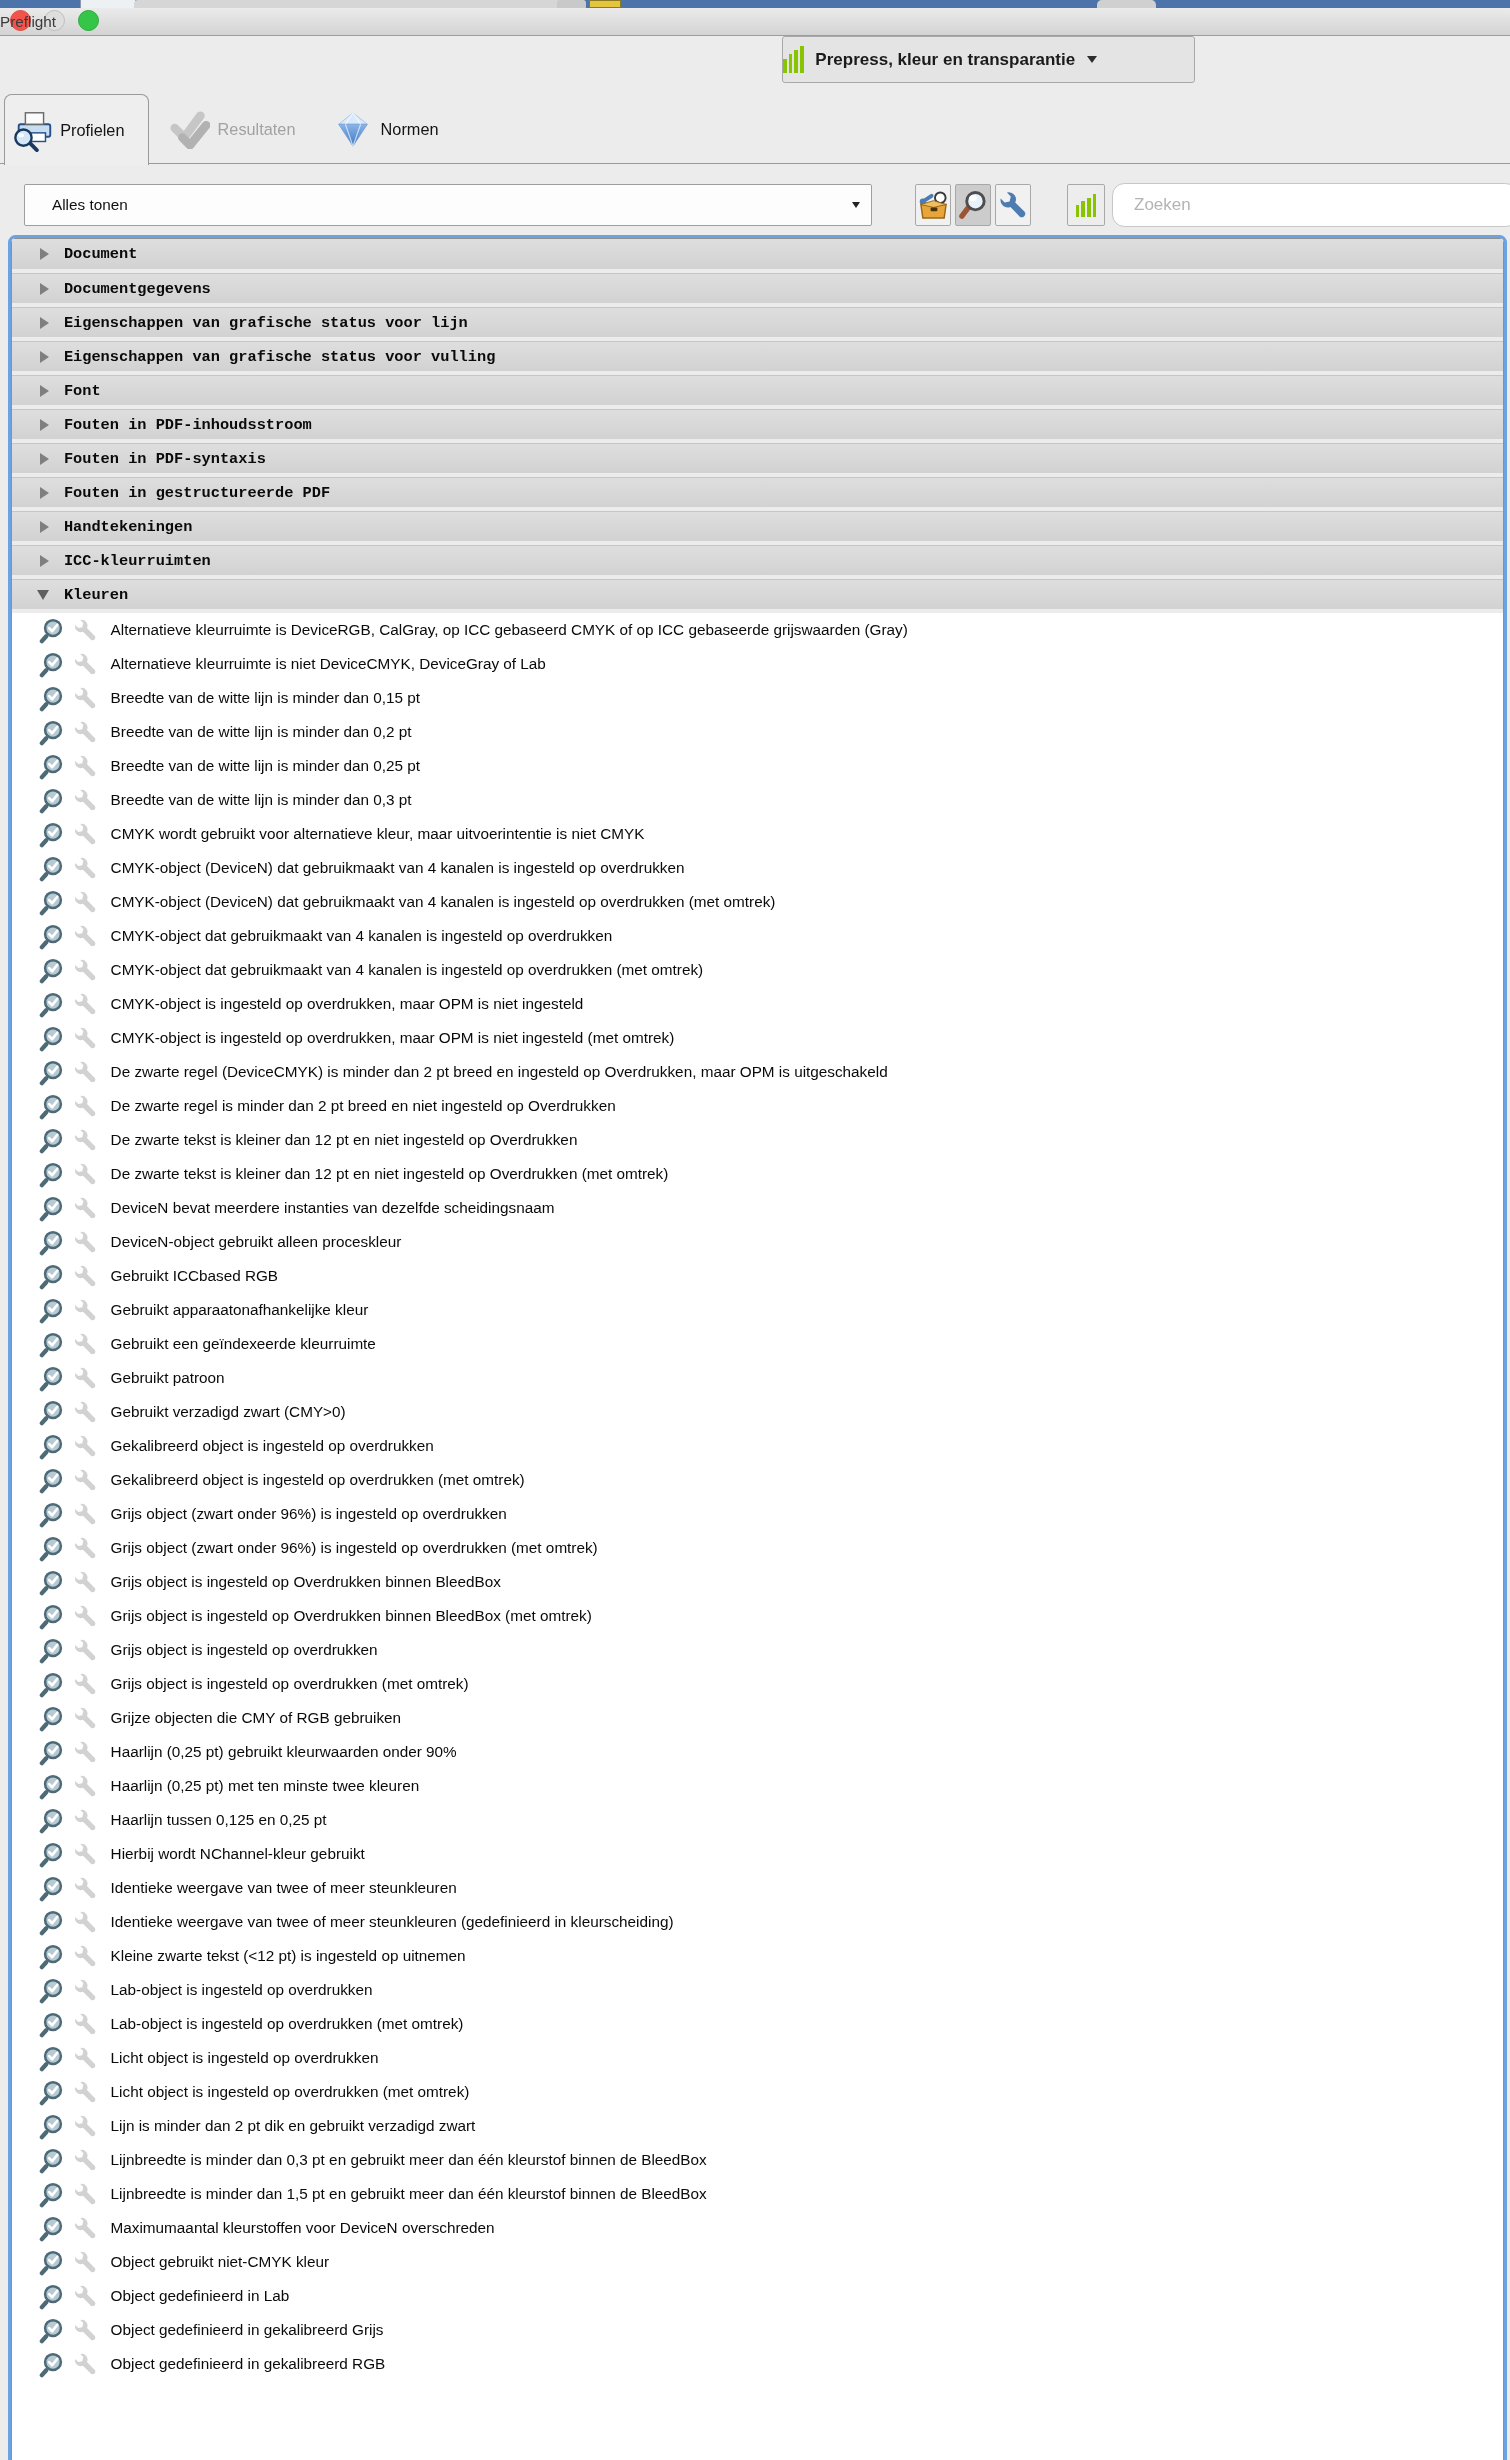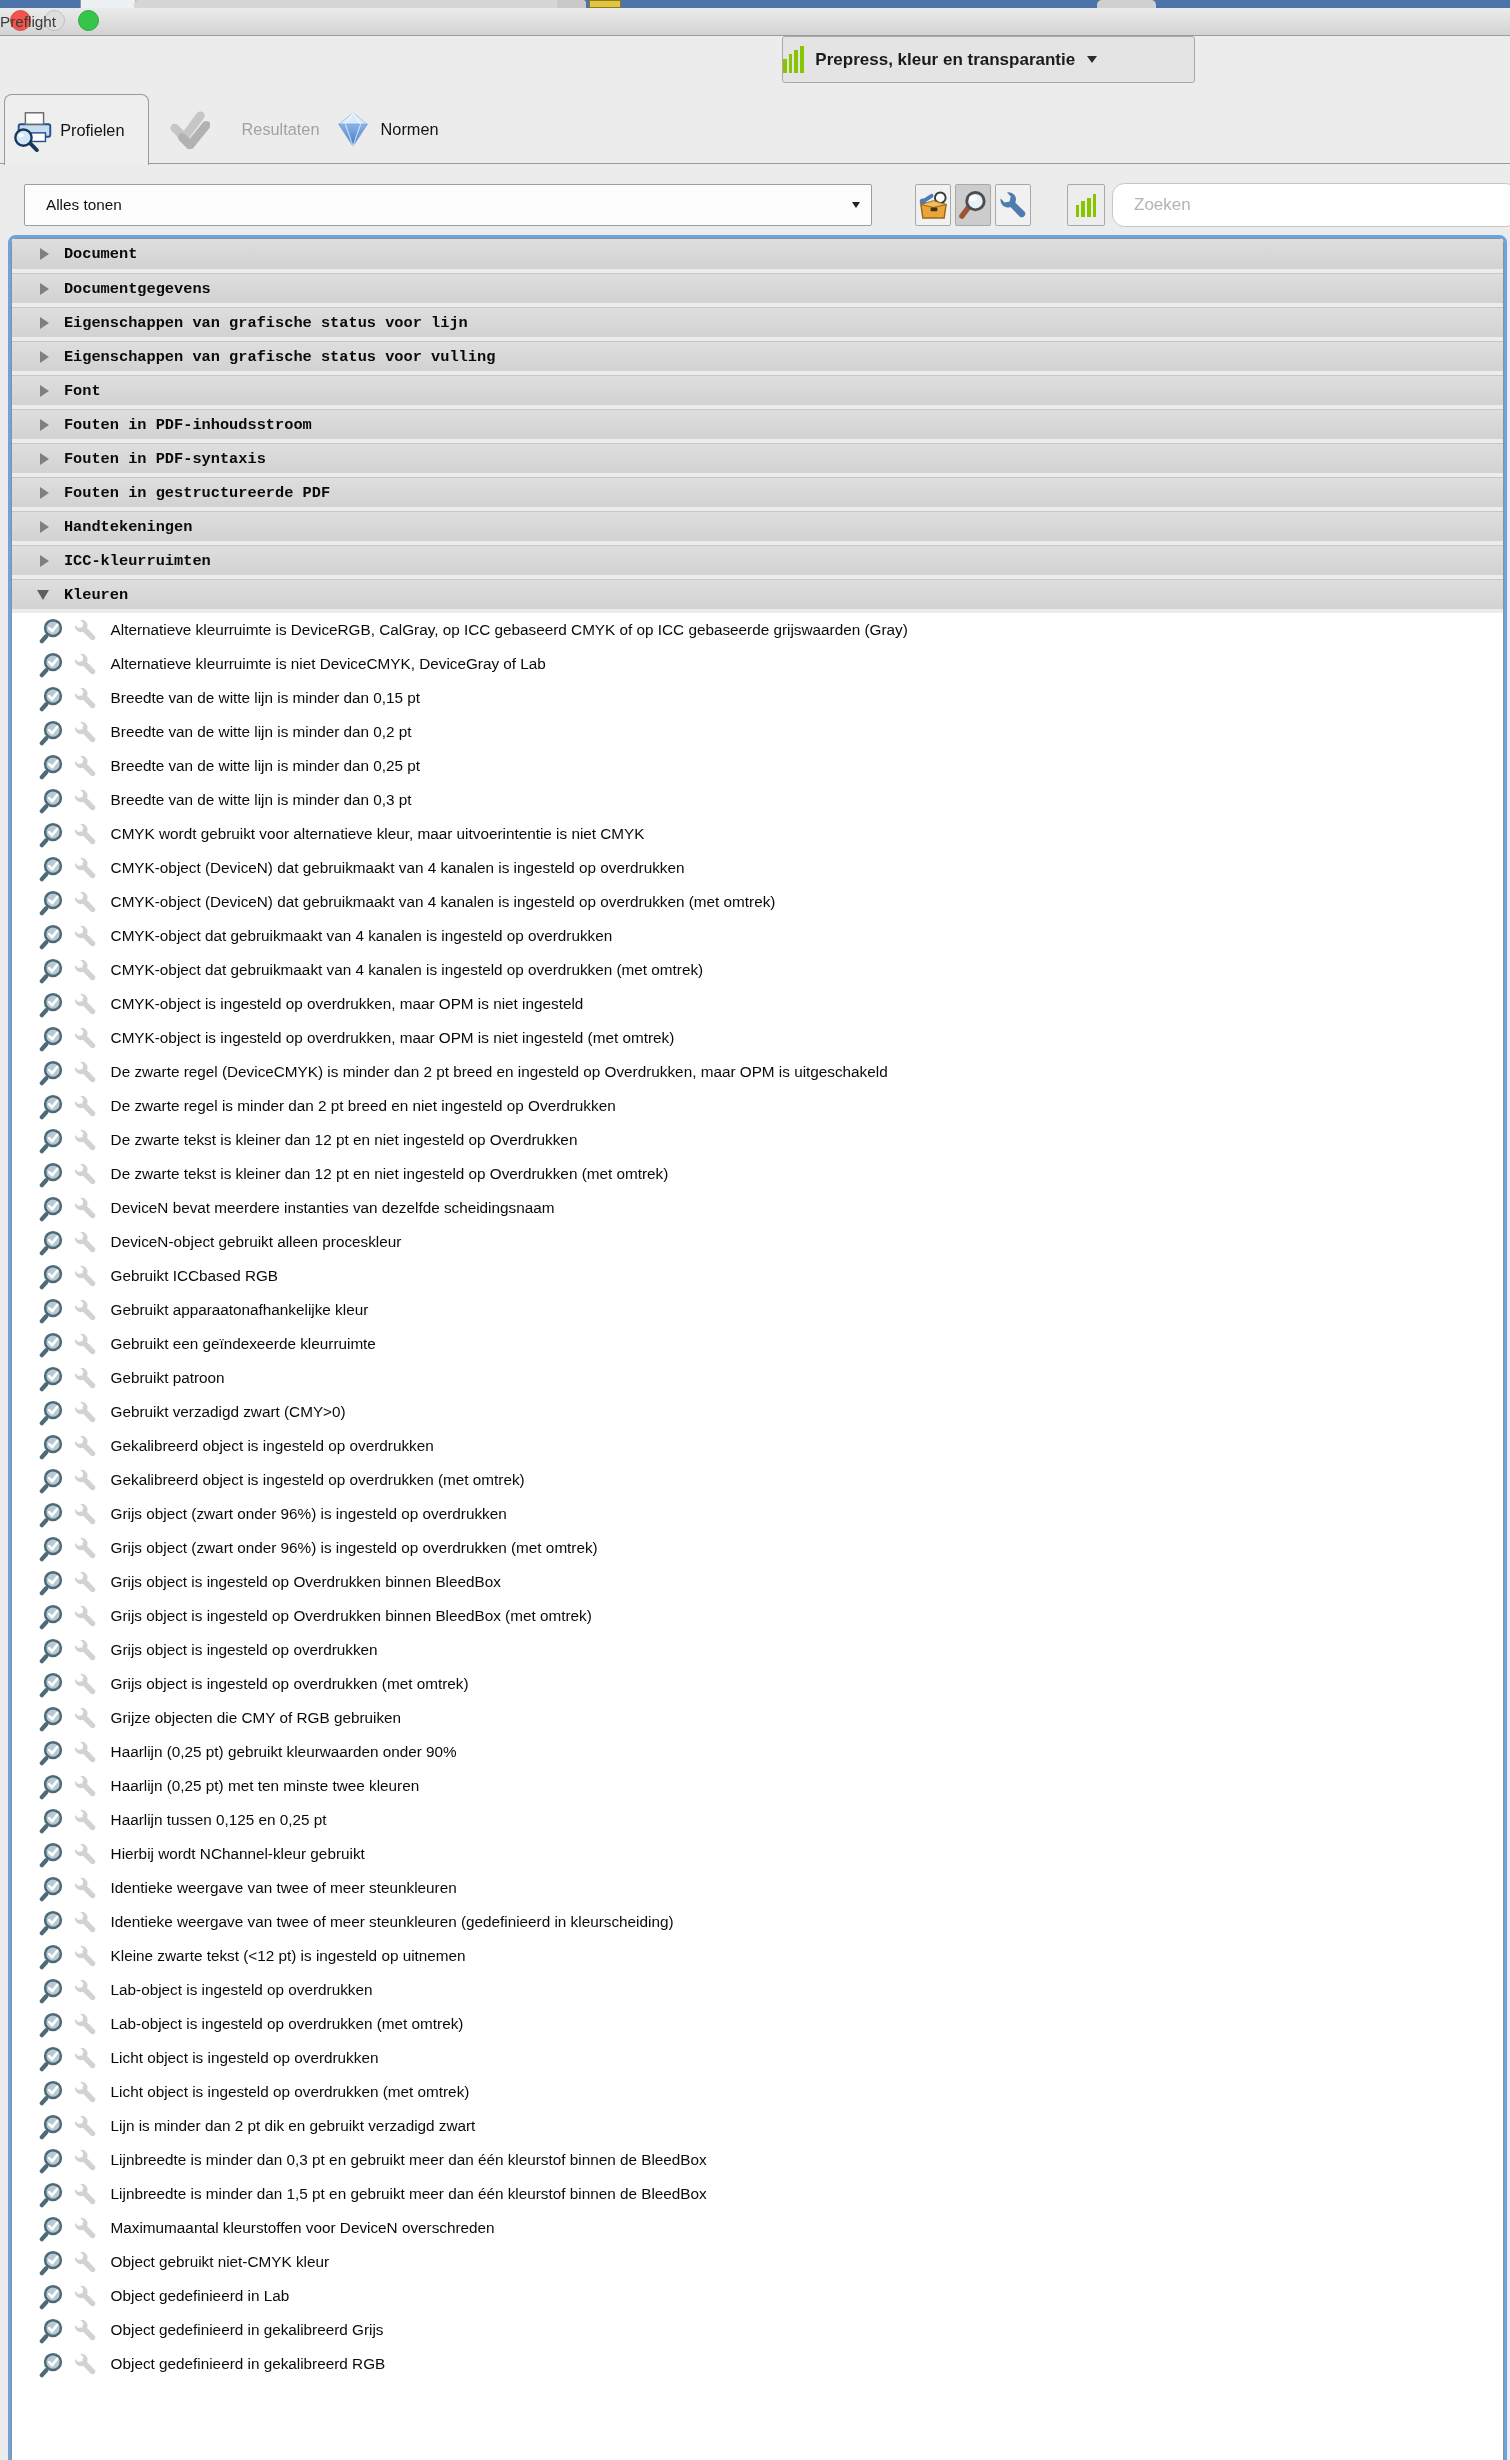--- a/index.html
+++ b/index.html
@@ -55,30 +55,30 @@
   .tab-active{
     position:absolute;left:3.8px;top:94px;width:145px;height:71px;box-sizing:border-box;
     background:#eeeeee;border:1px solid #9a9a9a;border-bottom:none;border-radius:7.6px 7.6px 0 0;
     display:flex;align-items:center;z-index:2;
   }
   .tab-active .tab-label{font-size:16.3px;color:#141414;margin-left:3.8px;}
   .tab-plain{position:absolute;top:105px;height:48px;display:flex;align-items:center;gap:7.6px;}
   .tab-resultaten{left:168px;}
   .tab-normen{left:333px;}
   .tab-plain .tab-label{font-size:16.3px;}
-  .tab-resultaten .tab-label{color:#a2a2a2;margin-left:24px;}
+  .tab-resultaten .tab-label{color:#a2a2a2;}
   .tab-normen .tab-label{color:#141414;}
 
   
   .filter-select{
     position:absolute;left:24px;top:184px;width:848px;height:42px;box-sizing:border-box;
     background:#fdfdfd;border:1px solid #9e9e9e;border-radius:1.9px;
     display:flex;align-items:center;
   }
-  .filter-select .sel-label{font-size:15.3px;color:#111;margin-left:21px;flex:1;}
+  .filter-select .sel-label{font-size:15.3px;color:#111;margin-left:27px;flex:1;}
   .filter-select .sel-caret{margin-right:11.5px;border-top-color:#222;border-top-width:6.7px;border-left-width:4.8px;border-right-width:4.8px;}
   .tb-btn{
     position:absolute;top:184px;width:36px;height:42px;box-sizing:border-box;
     background:#f1f1f1;border:1px solid #a8a8a8;border-radius:1.9px;
     display:flex;align-items:center;justify-content:center;
   }
   .tb-btn.pressed{background:#cccccc;}
   .btn-lib{left:915px;}
   .btn-search{left:955px;}
   .btn-fix{left:995px;}

